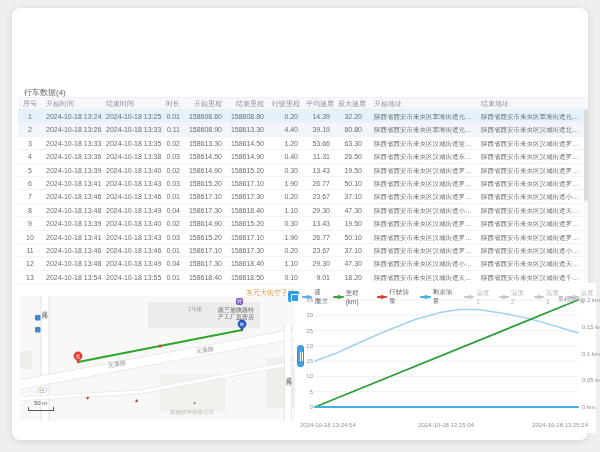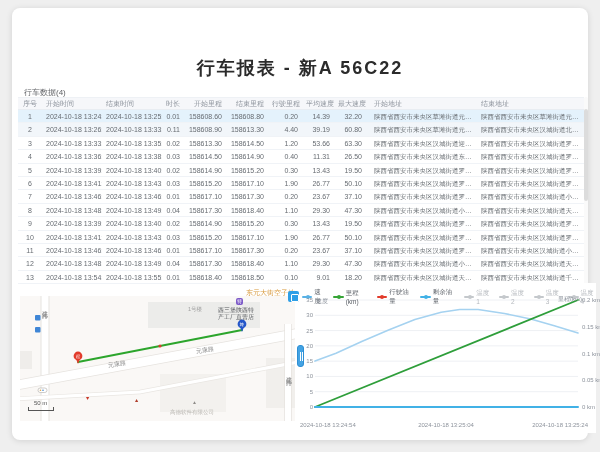--- a/index.html
+++ b/index.html
@@ -51,21 +51,20 @@
   .rtick { position:absolute; left:282px; font-size:6px; color:#8d939c; white-space:nowrap; }
   .xtick { position:absolute; top:139px; font-size:6px; color:#8d939c; white-space:nowrap; }
   .dz-handle { position:absolute; left:-3px; top:62px; width:7px; height:22px; background:#44a3e3; border:1px solid #2e8fd4; border-radius:3px; z-index:4; }
   .dz-handle::after { content:""; position:absolute; left:2px; top:6px; width:1px; height:9px; background:#fff; box-shadow:2px 0 0 #fff; }
 </style>
 </head>
 <body>
 
 <div class="card">
 
-  <div class="page-title">行车报表 - 新A 56C22</div>
   <span class="tab">行车数据(4)</span>
   <div class="tab-underline"></div>
 
   <div class="table">
     <div class="thead" id="thead">
         <span class="th " style="width: 24px; text-align: center;">序号</span>
         <span class="th pad-l" style="width: 60px; text-align: left;">开始时间</span>
         <span class="th pad-l" style="width: 60px; text-align: left;">结束时间</span>
         <span class="th pad-r" style="width: 26px; text-align: right;">时长</span>
         <span class="th pad-r" style="width: 42px; text-align: right;">开始里程</span>

